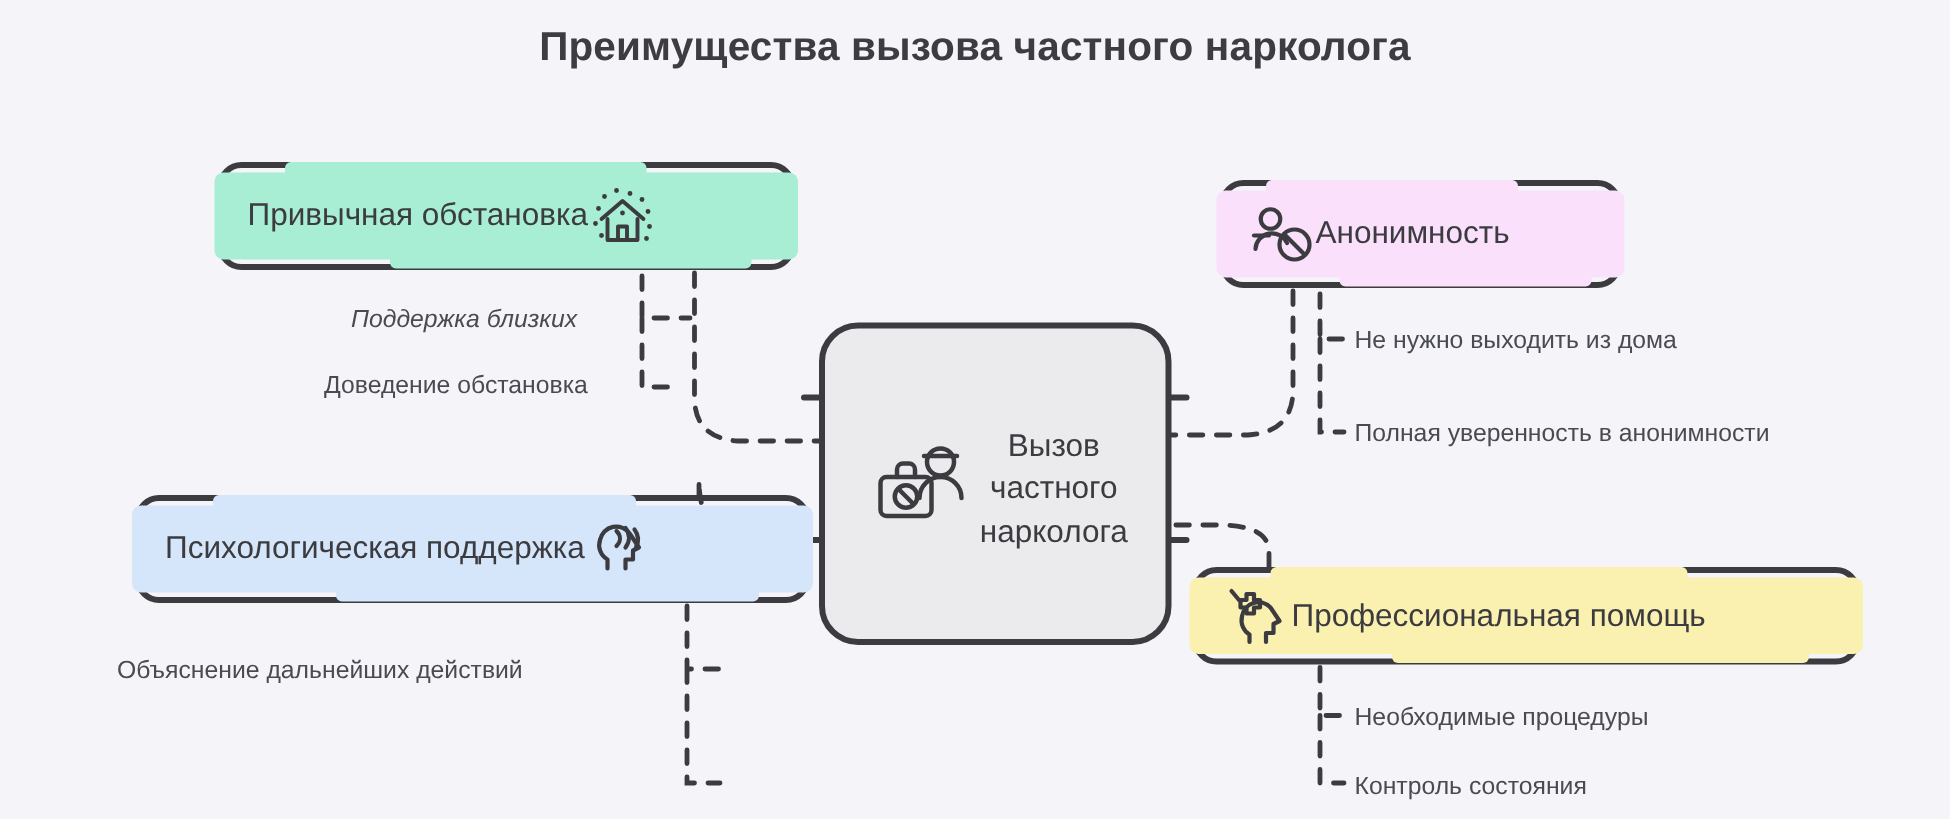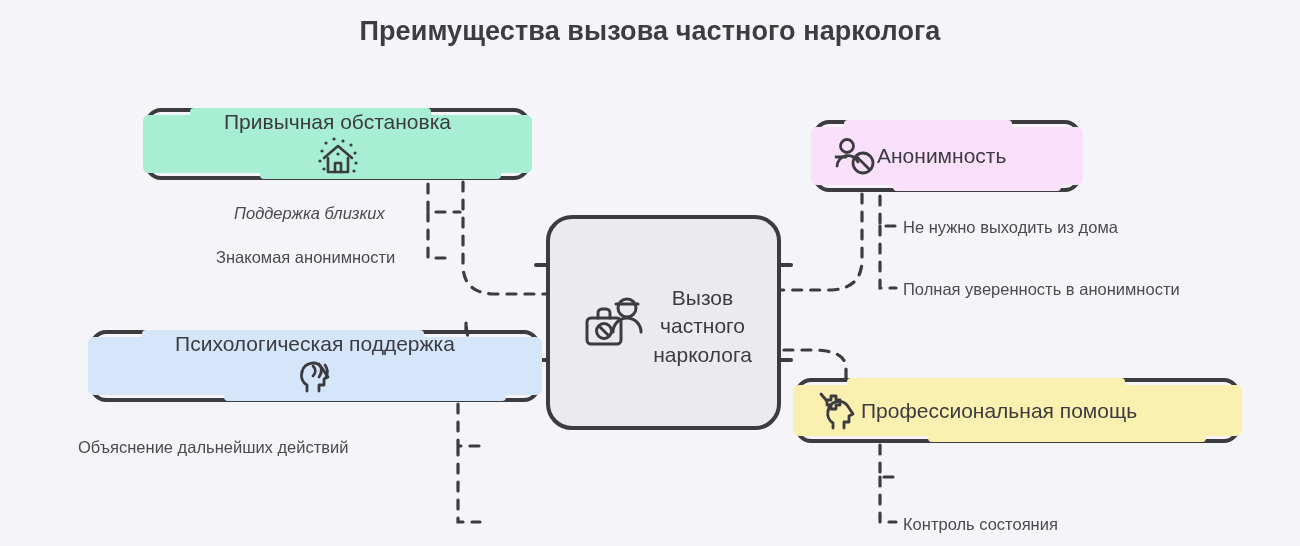--- a/index.html
+++ b/index.html
@@ -102,21 +102,21 @@
     font-size: 21px;
     color: #3b3b40;
     white-space: nowrap;
   }
   .node .ico {
     flex: 0 0 auto;
     display: block;
   }
 
   
-  .node.icon-right .inner { justify-content: center; flex-direction: column; }
+  .node.icon-right .inner { justify-content: flex-start; }
   .node.icon-left  .inner { justify-content: flex-start; }
 
   
   #node-home      { left: 145px; top: 108px;  width: 385px; height: 72px; }
   #node-anon      { left: 813px; top: 120px;  width: 268px; height: 72px; }
   #node-psy       { left: 90px;  top: 330px;  width: 450px; height: 72px; }
   #node-prof      { left: 795px; top: 378px;  width: 445px; height: 65px; align-items: center; }
 
   
   #node-center {
@@ -275,22 +275,23 @@
           <path d="M13 22 a11 11 0 0 0 5 12 v5"></path>
           <path d="M6 5 L11 11"></path>
           <path d="M12 11 h4 v-4 h5 v4 h4 v5 h-4 v4 h-5 v-4 h-4 z"></path>
         </g>
       </svg>
       <span class="label">Профессиональная помощь</span>
     </div>
   </div>
 
   <div class="sub" id="sub-home-1">Поддержка близких</div>
-  <div class="sub" id="sub-home-2">Знакомая анонимности</div>
+  <div class="sub" id="sub-home-2">Доведение обстановка</div>
 
   <div class="sub" id="sub-anon-1">Не нужно выходить из дома</div>
   <div class="sub" id="sub-anon-2">Полная уверенность в анонимности</div>
 
   <div class="sub" id="sub-psy-1">Объяснение дальнейших действий</div>
 
+  <div class="sub" id="sub-prof-1">Необходимые процедуры</div>
   <div class="sub" id="sub-prof-2">Контроль состояния</div>
 
 </div>
 
 </body></html>

